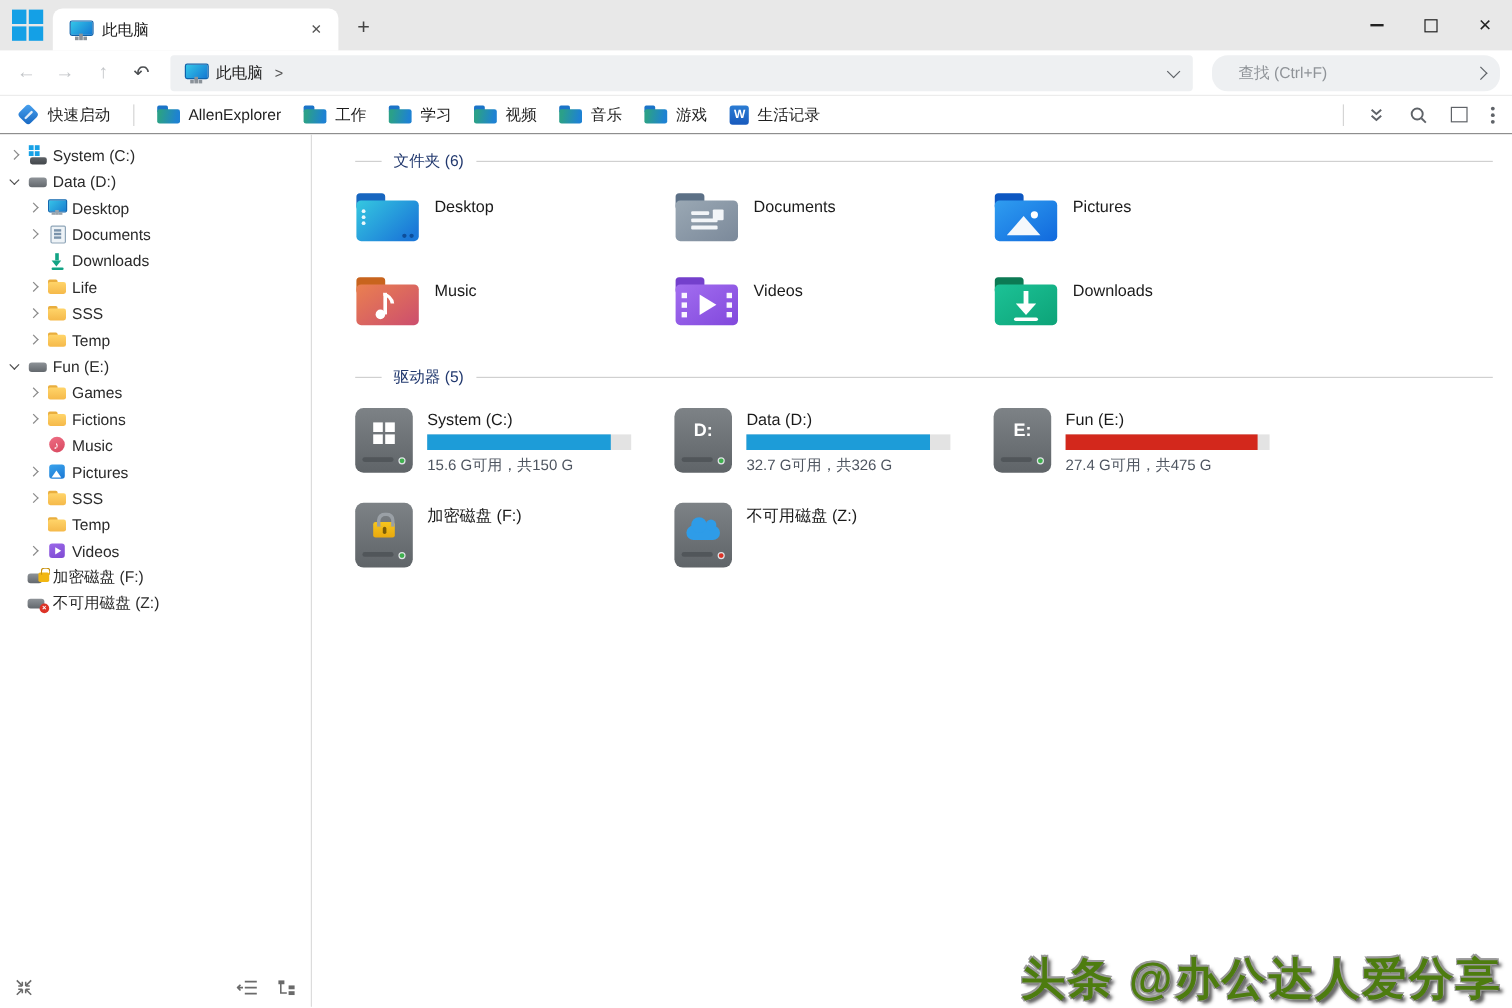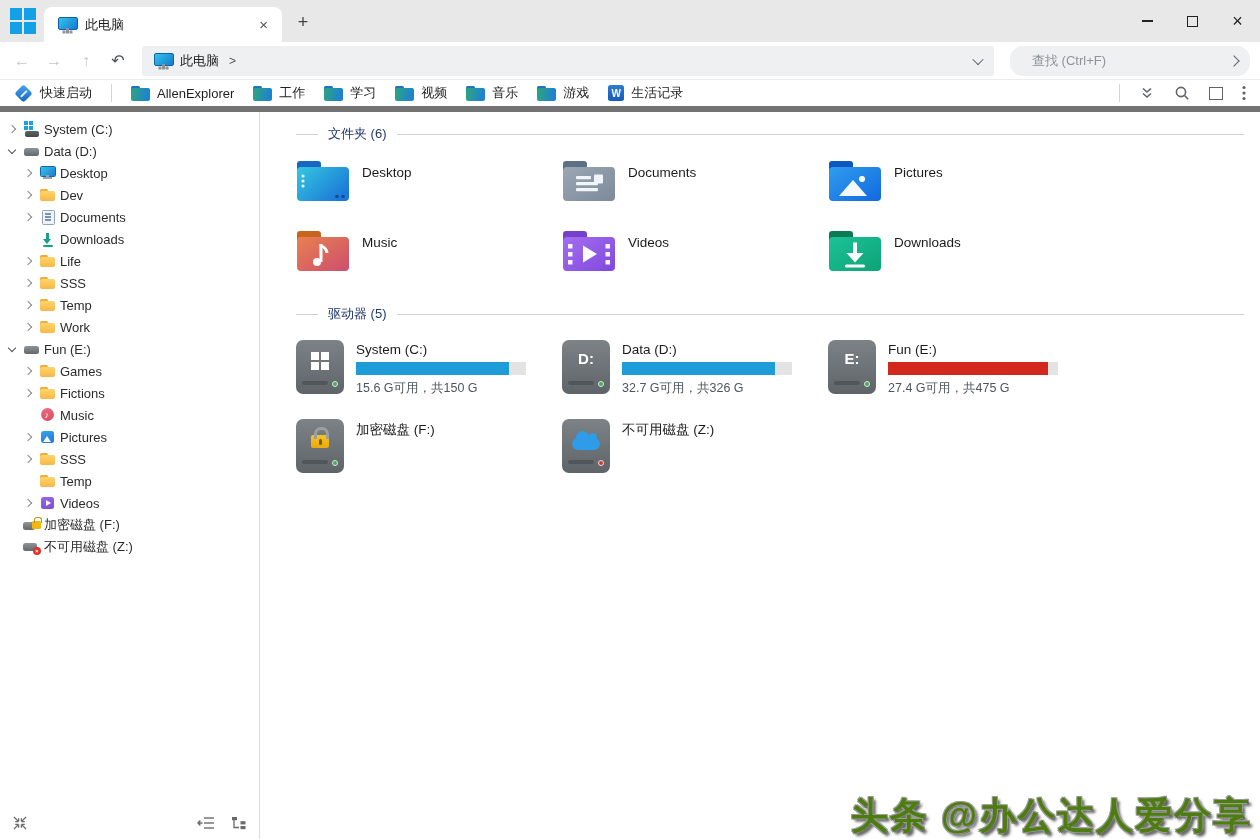--- a/index.html
+++ b/index.html
@@ -40,21 +40,21 @@
   .crumbloc { font-size:13px; color:#222; margin-left:8px; }
   .crumbsep { font-size:12px; color:#555; margin-left:10px; }
   .searchbox { width:240px; height:30px; background:#eef0f2; border-radius:13px; display:flex; align-items:center;
                padding:0 12px 0 22px; cursor:text; }
   .searchph { flex:1; font-size:13px; color:#8f9398; }
   .chev { width:8px; height:8px; border-right:1.5px solid #5f6368; border-bottom:1.5px solid #5f6368; display:inline-block; }
   .chev.down { transform:rotate(45deg) translate(-1px,-1px); }
   .chev.right { transform:rotate(-45deg); }
 
   
-  .toolbar { height:32px; background:#fff; border-bottom:6px solid #737373; display:flex; align-items:center;
+  .toolbar { height:32px; background:#fff; border-bottom:1px solid #737373; display:flex; align-items:center;
              padding:0 14px; gap:19px; }
   .tbitem { display:flex; align-items:center; gap:7px; font-size:13px; color:#1f1f1f; cursor:pointer; white-space:nowrap; }
   .tbdivider { width:1px; height:18px; background:#d5d5d5; }
   .qlicon { width:13px; height:13px; margin:0 3px; transform:rotate(45deg); border-radius:3px;
             background:linear-gradient(135deg,#4aa3f0,#1565c0); position:relative; }
   .qlicon::after { content:""; position:absolute; left:5.5px; top:2px; width:2px; height:9px; background:rgba(255,255,255,.85); border-radius:1px; }
   .tbfolder { position:relative; width:19px; height:15px; flex:0 0 19px; }
   .tbfolder::before { content:""; position:absolute; left:0; top:0; width:9px; height:6px; border-radius:1.5px; background:#1b74c8; }
   .tbfolder::after { content:""; position:absolute; left:0; top:2.5px; width:19px; height:12.5px; border-radius:2px;
                      background:linear-gradient(100deg,#2ba089 15%,#1e82d2 85%); }
@@ -278,25 +278,20 @@
           <span class="mi drive"></span>
           <span>Data (D:)</span>
         </div>
         <div class="trow d1">
           <span class="exp r"></span>
           <span class="mi desktop"></span>
           <span>Desktop</span>
         </div>
         <div class="trow d1">
           <span class="exp r"></span>
-          <span class="mi folder"></span>
-          <span>Dev</span>
-        </div>
-        <div class="trow d1">
-          <span class="exp r"></span>
           <span class="mi doc"></span>
           <span>Documents</span>
         </div>
         <div class="trow d1">
           <span class="exp"></span>
           <span class="mi download">
               <i class="dlline"></i>
             </span>
           <span>Downloads</span>
         </div>
@@ -307,25 +302,20 @@
         </div>
         <div class="trow d1">
           <span class="exp r"></span>
           <span class="mi folder"></span>
           <span>SSS</span>
         </div>
         <div class="trow d1">
           <span class="exp r"></span>
           <span class="mi folder"></span>
           <span>Temp</span>
-        </div>
-        <div class="trow d1">
-          <span class="exp r"></span>
-          <span class="mi folder"></span>
-          <span>Work</span>
         </div>
         <div class="trow d0">
           <span class="exp dn"></span>
           <span class="mi drive"></span>
           <span>Fun (E:)</span>
         </div>
         <div class="trow d1">
           <span class="exp r"></span>
           <span class="mi folder"></span>
           <span>Games</span>

